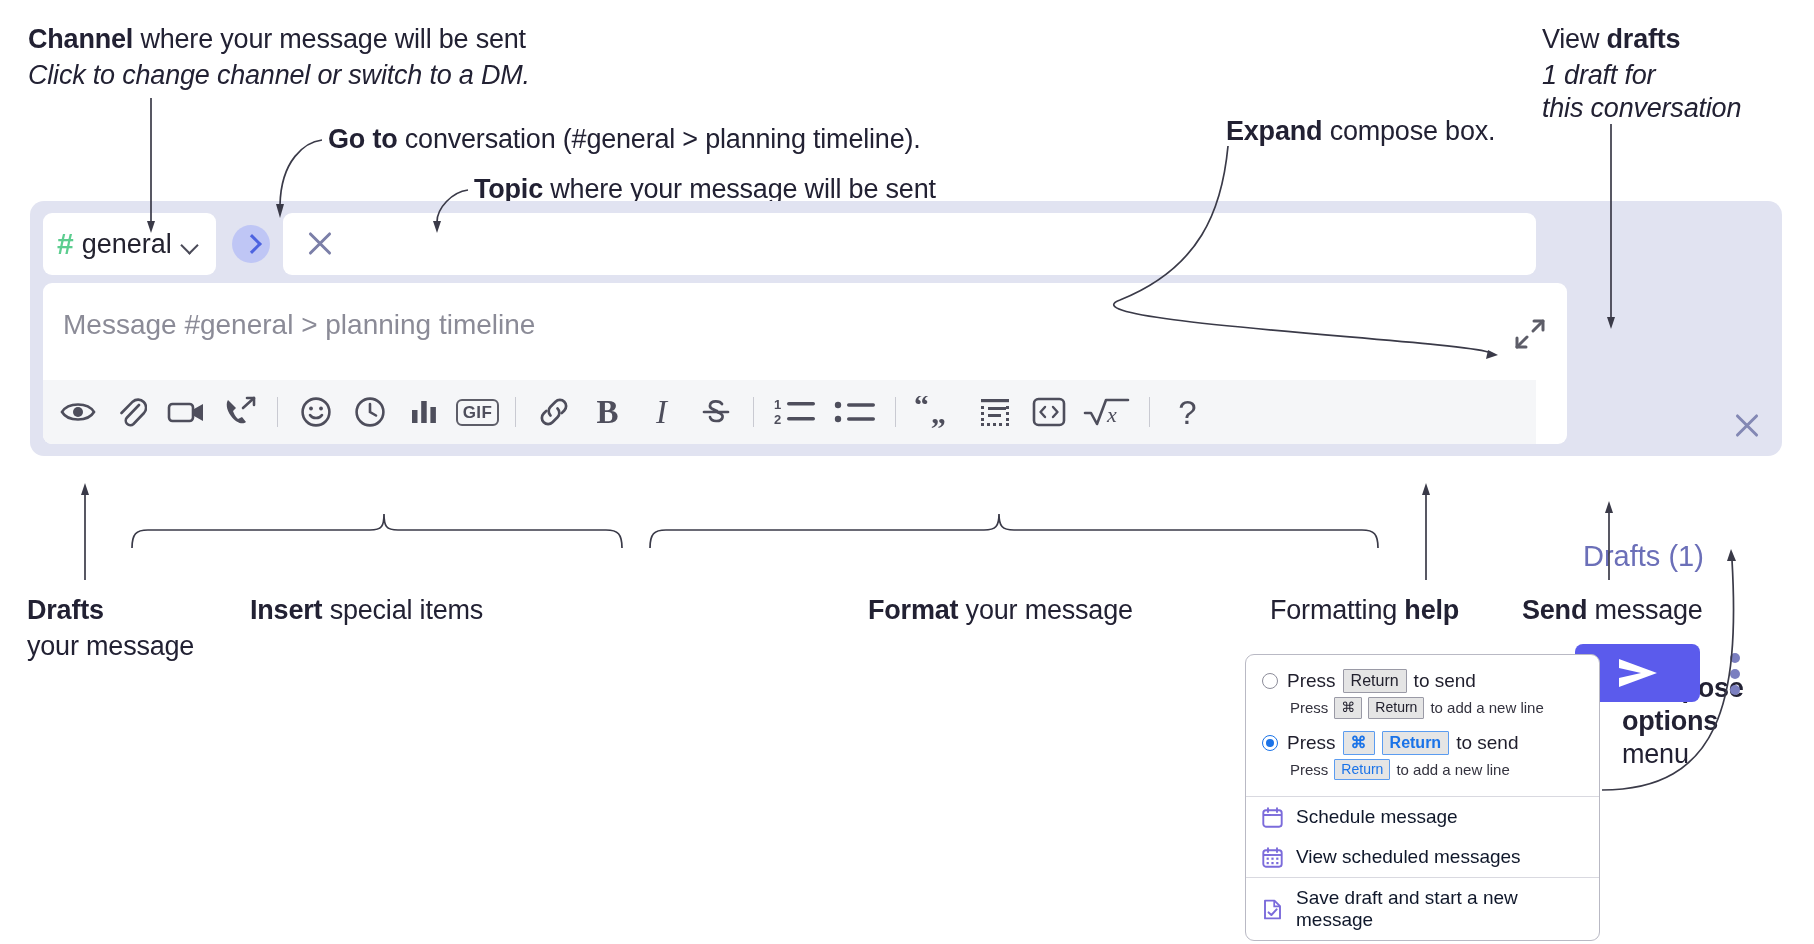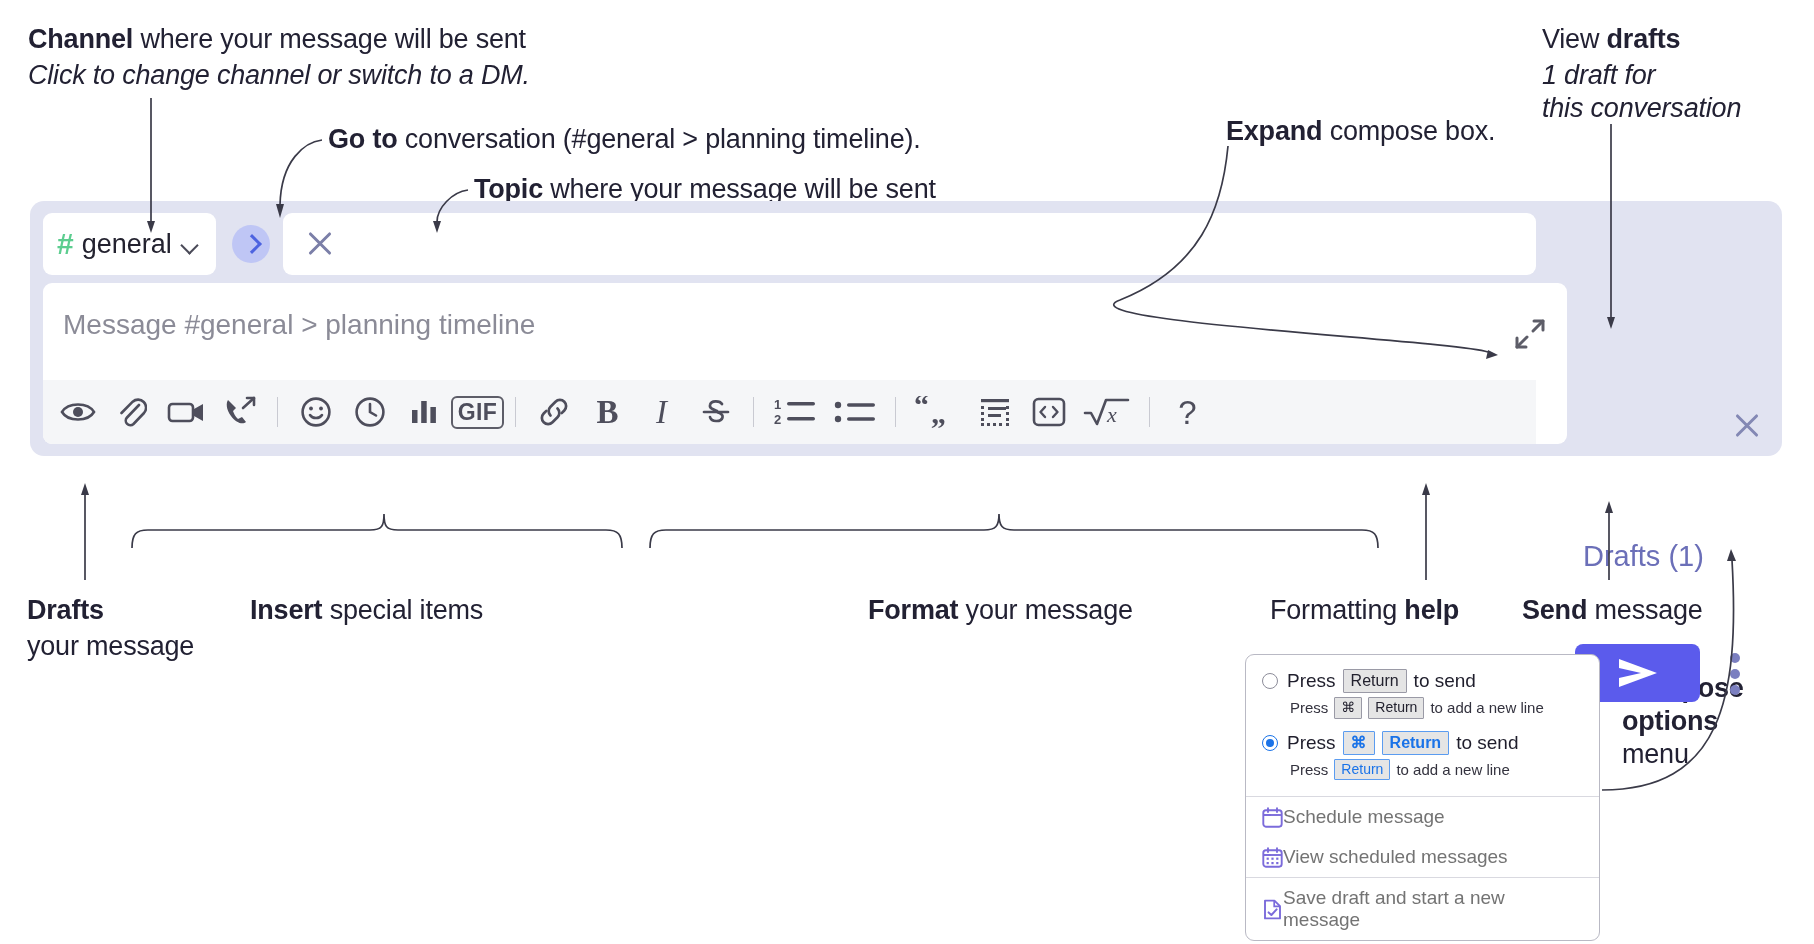--- a/index.html
+++ b/index.html
@@ -117,21 +117,21 @@
   .tb-item svg{display:block;}
   .tb-sep{
     width:1px;height:30px;background:#c9cad2;
     margin:0 17px 0 4px;flex:none;
   }
   .tb-bold{font-size:33px;font-weight:700;color:#4e4e5c;font-family:"Liberation Serif",serif;line-height:1;}
   .tb-italic{font-size:33px;font-style:italic;color:#4e4e5c;font-family:"Liberation Serif",serif;line-height:1;}
   .tb-help{font-size:33px;color:#4e4e5c;font-family:"Liberation Sans",sans-serif;line-height:1;}
   .tb-gif{
     border:2.4px solid #5d5d68;border-radius:6px;
-    font-size:23px;font-weight:700;color:#4e4e5c;
+    font-size:17px;font-weight:700;color:#4e4e5c;
     padding:3px 5px;letter-spacing:0.4px;line-height:1;
   }
 
   
   #drafts-label{
     position:absolute;left:1553px;top:339px;
     font-size:29px;color:#6b6fb8;cursor:pointer;
   }
   #shell-close{
     position:absolute;left:1700px;top:208px;width:34px;height:34px;cursor:pointer;
@@ -182,22 +182,22 @@
   .key{
     border:1.3px solid #9a9aa6;border-radius:1px;
     padding:1px 7px;font-size:16px;color:#23222f;
     background:#e5e5e5;display:inline-block;line-height:1.25;
   }
   .key.sm{font-size:14px;padding:1px 6px;}
   .key.blue{border-color:#5b9cf0;color:#1a73e8;}
   .key.blue.b{font-weight:700;}
   .menu-sep{height:1px;background:#d9d9e0;}
   .menu-item{
-    display:flex;align-items:center;gap:0;
-    padding:9px 16px;font-size:19px;color:#737373;cursor:pointer;
+    display:flex;align-items:center;gap:13px;
+    padding:9px 16px;font-size:19px;color:#0f172a;cursor:pointer;
   }
   .menu-item svg{display:block;flex:none;}
 
   
   svg.overlay{position:absolute;left:0;top:0;width:1814px;height:944px;pointer-events:none;}
 </style>
 </head>
 <body>
 
 <div class="abs anno" style="left:28px;top:24px;">

